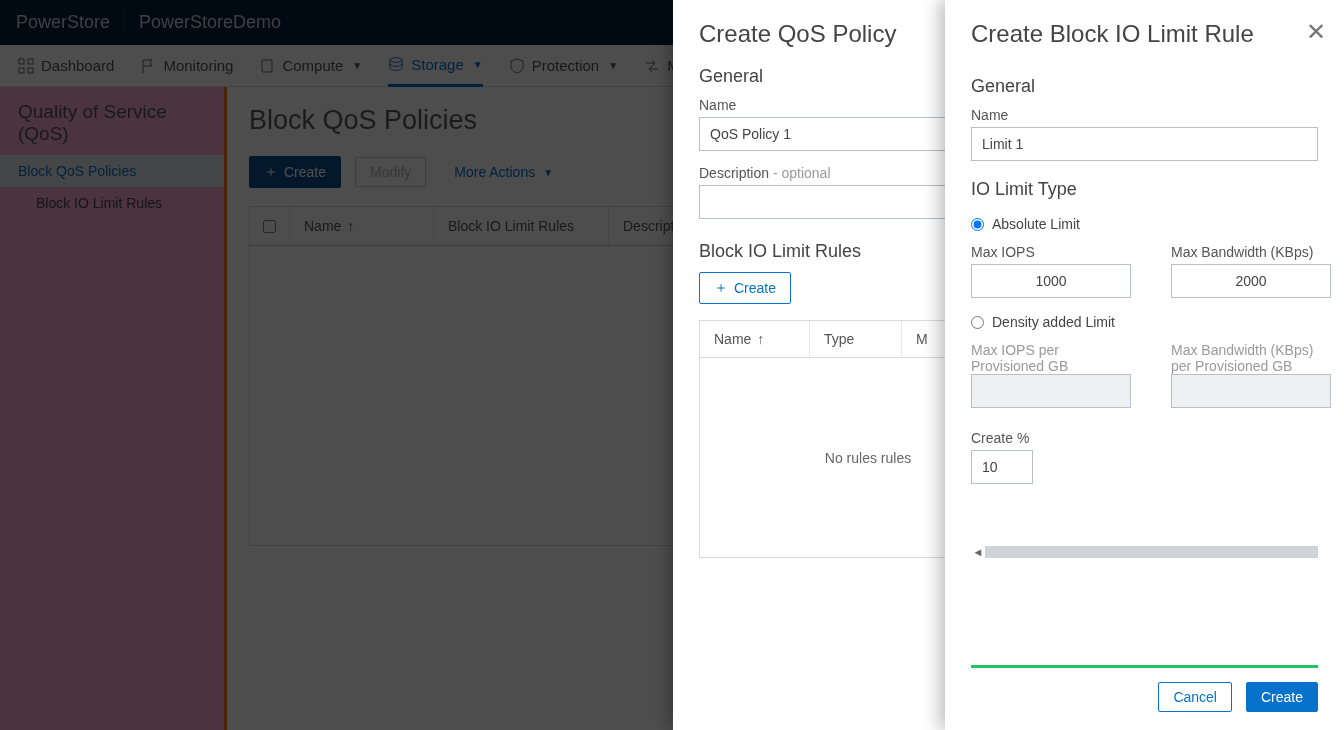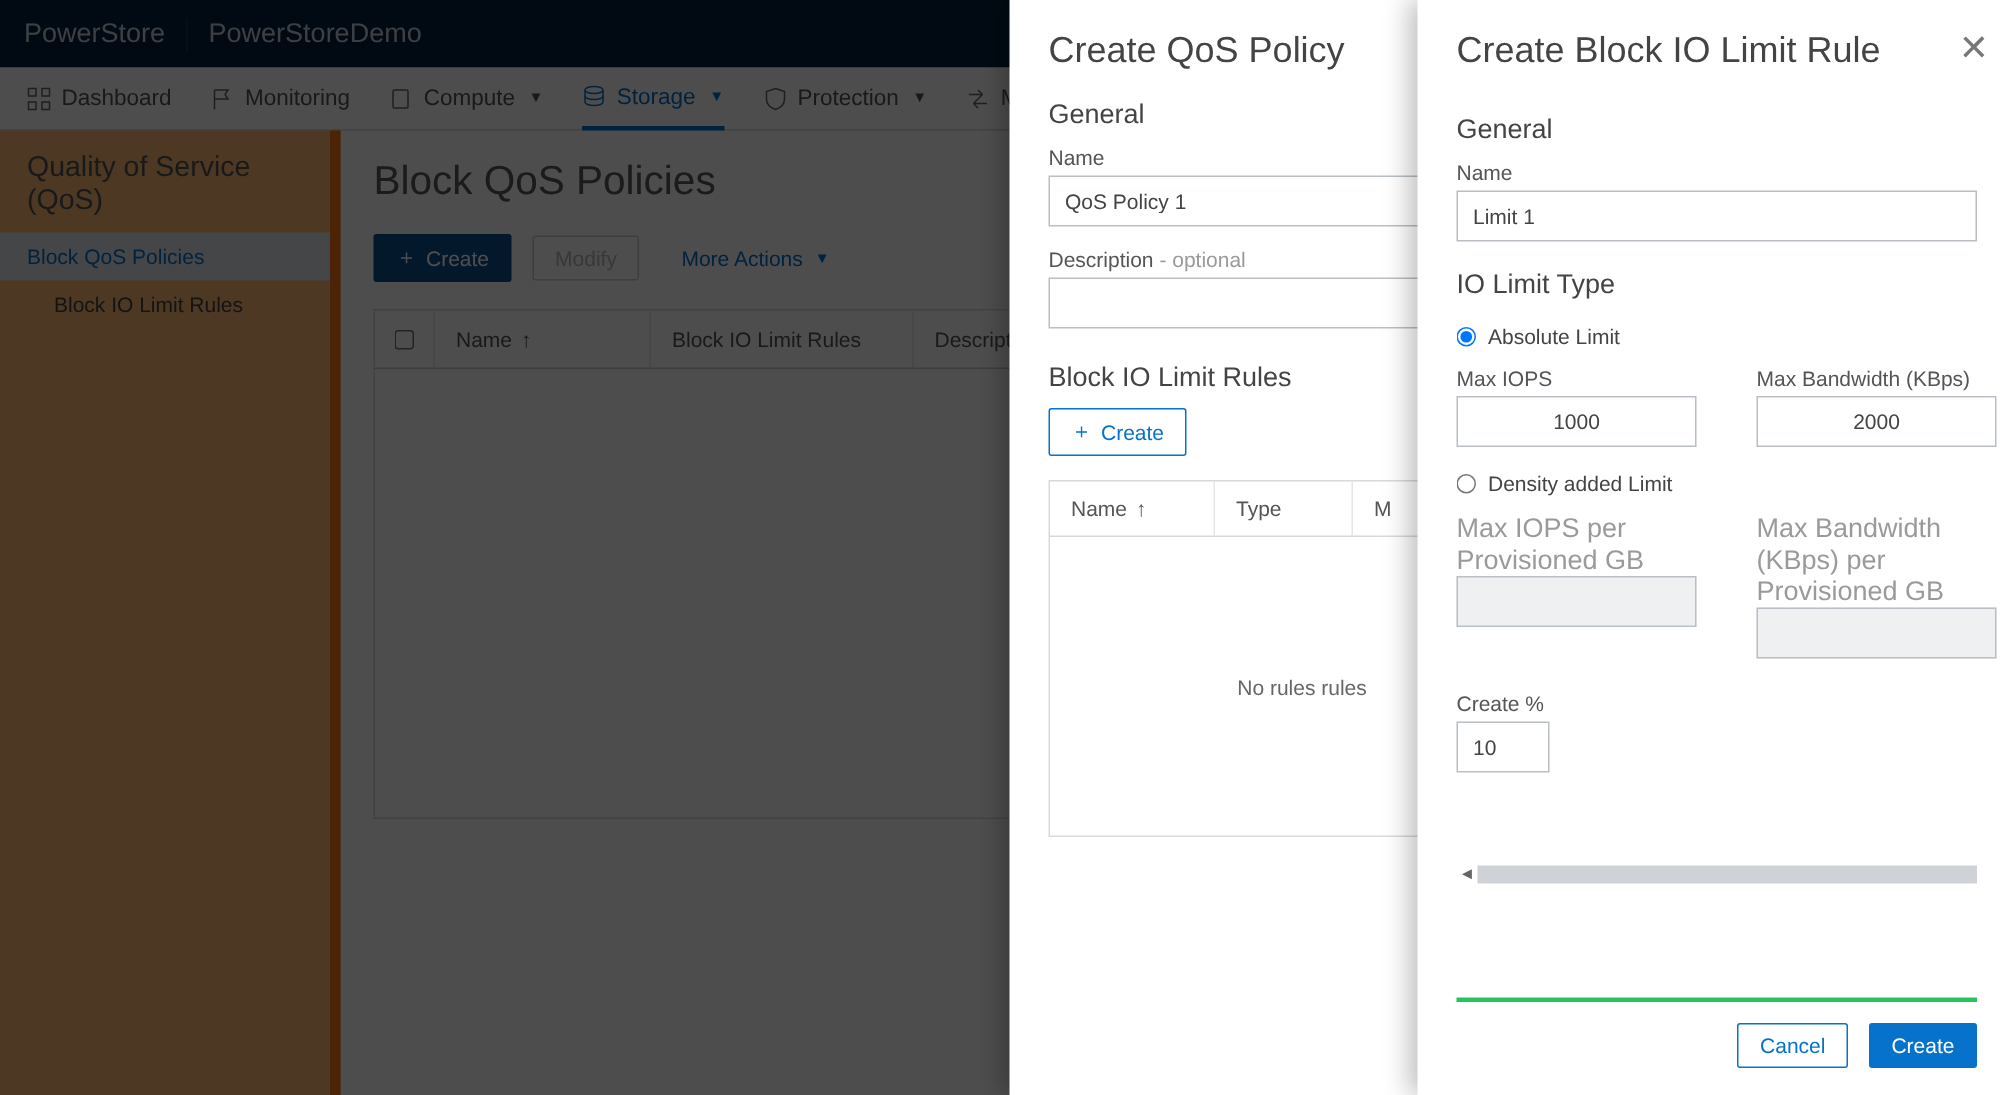--- a/index.html
+++ b/index.html
@@ -9,21 +9,21 @@
 .topbar .sep { width: 1px; height: 22px; background: #1e3952; margin: 0 14px; }
 
 .navbar { height: 42px; background: #fff; border-bottom: 1px solid #d9d9d9; display: flex; align-items: center; padding: 0 18px; gap: 26px; font-size: 15px; color: #555; }
 .nav-item { display: flex; align-items: center; gap: 7px; height: 42px; }
 .nav-item.active { color: #0672cb; border-bottom: 3px solid #0672cb; }
 .icon-sq { width: 16px; height: 16px; }
 .caret { font-size: 10px; margin-left: 2px; }
 
 .body-row { display: flex; height: calc(100% - 87px); }
 
-.sidebar { width: 227px; background: #fdba74; border-right: 7px solid #f97316; }
+.sidebar { width: 227px; background: #f9a8d4; border-right: 3px solid #f97316; }
 .sidebar h3 { font-weight: 400; font-size: 19px; color: #555; padding: 14px 18px 10px; }
 .side-item { padding: 8px 18px; font-size: 14px; color: #444; cursor: pointer; }
 .side-item.active { background: #e4e8ec; color: #0672cb; }
 .side-subitem { padding: 8px 18px 8px 36px; font-size: 14px; color: #444; }
 
 .main { flex: 1; padding: 18px 22px; position: relative; }
 .page-title { font-size: 27px; color: #5a5a5a; font-weight: 400; margin-bottom: 20px; }
 .toolbar { display: flex; align-items: center; gap: 14px; margin-bottom: 18px; }
 .btn { padding: 6px 14px; font-size: 14px; border-radius: 2px; border: 1px solid transparent; cursor: pointer; display: flex; align-items: center; gap: 6px; }
 .btn-primary { background: #0e4f91; color: #fff; border-color:#0e4f91; }
@@ -51,21 +51,21 @@
 .field-label { font-size: 14px; color: #555; margin-bottom: 4px; display:block; }
 .opt-suffix { color:#9a9a9a; }
 .text-input { width: 100%; height: 34px; border: 1px solid #b9bfc4; padding: 0 10px; font-size: 14px; color:#444; }
 .text-input.small { width: 160px; text-align: center; }
 .text-input.xs { width: 62px; }
 .text-input.disabled { background:#eef0f2; color:#aaa; }
 .closer { position:absolute; top:18px; right:18px; font-size:24px; color:#777; cursor:pointer; }
 .radio-row { display:flex; align-items:center; gap:8px; font-size:14px; color:#444; margin:6px 0; }
 .two-col { display:flex; gap:40px; margin-top:6px; }
 .col { display:flex; flex-direction:column; gap:0; }
-.disabled-label { color:#9a9a9a; font-size:18px; }
+.disabled-label { color:#9a9a9a; font-size:14px; }
 .panel-table-head { margin-top:16px; border:1px solid #d9d9d9; height:38px; display:flex; align-items:center; font-size:14px; color:#555; }
 .panel-table-head .pc { padding:0 14px; border-right:1px solid #e6e6e6; height:100%; display:flex; align-items:center; gap:6px; }
 .pc-name{ width:110px; } .pc-type{ width:92px; } .pc-m{ flex:1; }
 .panel-table-body{ border:1px solid #d9d9d9; border-top:none; height:200px; display:flex; align-items:center; justify-content:center; color:#666; font-size:14px;}
 .panel-footer{ margin-top:auto; border-top:3px solid #22c55e; padding:14px 0 18px; display:flex; justify-content:flex-end; gap:14px; }
 .hscroll{ height:16px; background:#fff; display:flex; align-items:center; margin-top:60px;}
 .hscroll .arrow{ width:14px; text-align:center; color:#666; font-size:11px;}
 .hscroll .track{ flex:1; height:12px; background:#cfd3d7; }
 svg { display:block; }
 </style>

